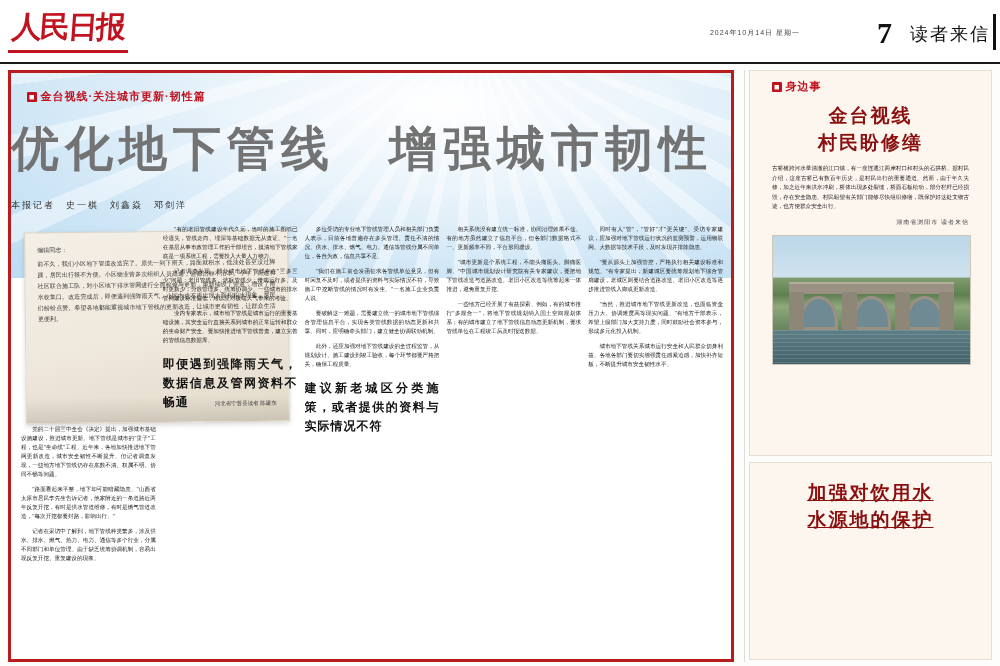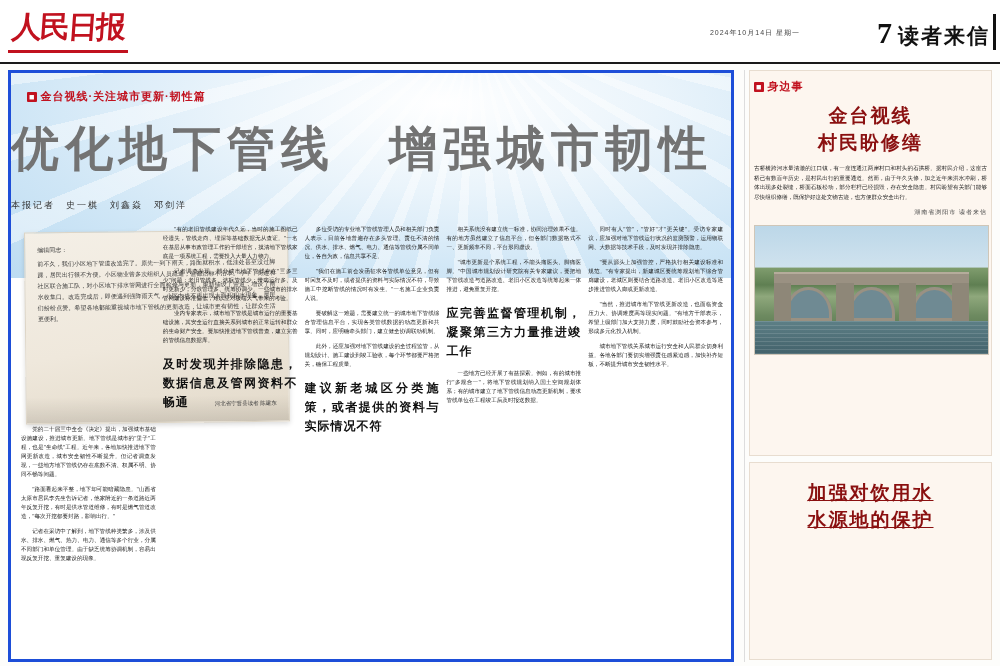--- a/index.html
+++ b/index.html
@@ -38,30 +38,30 @@
     position:absolute;right:200px;top:28px;
     font-size:7px;color:#444;letter-spacing:1px;
   }
   .mast-page{
     position:absolute;right:108px;top:16px;
     font-family:"Liberation Serif", serif;
     font-size:30px;font-weight:bold;color:#111;
   }
   .mast-section{
     position:absolute;right:10px;top:22px;
-    font-size:21px;font-weight:bold;color:#111;
+    font-size:18px;font-weight:normal;color:#111;
     letter-spacing:2px;
   }
   .mast-bar{
     position:absolute;right:4px;top:14px;width:3px;height:36px;background:#111;
   }
   
   .main-frame{
     position:absolute;left:8px;top:70px;width:726px;height:592px;
-    border:3px solid #1d4ed8;
+    border:3px solid #b91c1c;
     box-sizing:border-box;
     background:#ffffff;
     overflow:hidden;
   }
   .sky{
     position:absolute;left:0;top:0;width:100%;height:205px;
     background:
       radial-gradient(ellipse at 60% 15%, #ffffff 0%, #eaf4fb 35%, #cfe6f6 70%, #bcdcf2 100%);
     overflow:hidden;
   }
@@ -149,21 +149,21 @@
     position:absolute;left:744px;top:70px;width:248px;height:592px;
     border-left:1px solid #ddd;
     box-sizing:border-box;
     padding-left:4px;
   }
   .rail-block{
     position:relative;
     background:#fdf6ef;
     border:1px solid #e8ddd0;
     box-sizing:border-box;
-    padding:8px 4px;
+    padding:8px 22px;
   }
   .rail-block.one{height:386px;}
   .rail-block.two{margin-top:6px;height:198px;background:#fdf6ef;}
   .rail-kicker{
     font-size:11px;color:#c1121f;font-weight:bold;letter-spacing:1px;
   }
   .rail-kicker .mark{
     display:inline-block;background:#c1121f;color:#fff;
     font-size:9px;padding:0 2px;margin-right:3px;border-radius:1px;
   }
@@ -255,39 +255,38 @@
           <p>记者在采访中了解到，地下管线种类繁多，涉及供水、排水、燃气、热力、电力、通信等多个行业，分属不同部门和单位管理。由于缺乏统筹协调机制，容易出现反复开挖、重复建设的现象。</p>
         </div>
       </div>
 
       <div class="col">
         <div class="tbody">
           <p>"有的老旧管线建设年代久远，当时的施工图纸已经遗失，管线走向、埋深等基础数据无从查证。"一名在基层从事市政管理工作的干部坦言，摸清地下管线家底是一项系统工程，需要投入大量人力物力。</p>
           <p>记者调查发现，部分城市地下管线存在"三多三少"问题：老旧管线多、达标管线少；带病运行多、及时更新少；分散管理多、统筹协调少。一些城市的排水管网建设标准偏低，难以应对极端天气带来的考验。</p>
           <p>业内专家表示，城市地下管线是城市运行的重要基础设施，其安全运行直接关系到城市的正常运转和群众的生命财产安全。要加快推进地下管线普查，建立完善的管线信息数据库。</p>
         </div>
-        <div class="subhead">及时发现并排除隐患，数据信息及管网资料不畅通</div>
+        <div class="subhead">即便遇到强降雨天气，数据信息及管网资料不畅通</div>
       </div>
 
       <div class="col">
         <div class="tbody">
           <p>多位受访的专业地下管线管理人员和相关部门负责人表示，目前各地普遍存在多头管理、责任不清的情况。供水、排水、燃气、电力、通信等管线分属不同单位，各自为政，信息共享不足。</p>
           <p>"我们在施工前会发函征求各管线单位意见，但有时回复不及时，或者提供的资料与实际情况不符，导致施工中挖断管线的情况时有发生。"一名施工企业负责人说。</p>
           <p>要破解这一难题，需要建立统一的城市地下管线综合管理信息平台，实现各类管线数据的动态更新和共享。同时，应明确牵头部门，建立健全协调联动机制。</p>
           <p>此外，还应加强对地下管线建设的全过程监管，从规划设计、施工建设到竣工验收，每个环节都要严格把关，确保工程质量。</p>
         </div>
         <div class="subhead">建议新老城区分类施策，或者提供的资料与实际情况不符</div>
       </div>
 
       <div class="col">
         <div class="tbody">
           <p>相关系统没有建立统一标准，协同治理效果不佳。有的地方虽然建立了信息平台，但各部门数据格式不一、更新频率不同，平台形同虚设。</p>
           <p>"城市更新是个系统工程，不能头痛医头、脚痛医脚。"中国城市规划设计研究院有关专家建议，要把地下管线改造与道路改造、老旧小区改造等统筹起来一体推进，避免重复开挖。</p>
         </div>
-        <div class="subhead">应完善监督管理机制，凝聚第三方力量推进竣工作</div>
         <div class="tbody">
           <p>一些地方已经开展了有益探索。例如，有的城市推行"多规合一"，将地下管线规划纳入国土空间规划体系；有的城市建立了地下管线信息动态更新机制，要求管线单位在工程竣工后及时报送数据。</p>
         </div>
       </div>
 
       <div class="col">
         <div class="tbody">
           <p>同时有人"管"，"管好"才"更关键"。受访专家建议，应加强对地下管线运行状况的监测预警，运用物联网、大数据等技术手段，及时发现并排除隐患。</p>
           <p>"要从源头上加强管控，严格执行相关建设标准和规范。"有专家提出，新建城区要统筹规划地下综合管廊建设，老城区则要结合道路改造、老旧小区改造等逐步推进管线入廊或更新改造。</p>
           <p>"当然，推进城市地下管线更新改造，也面临资金压力大、协调难度高等现实问题。"有地方干部表示，希望上级部门加大支持力度，同时鼓励社会资本参与，形成多元化投入机制。</p>

